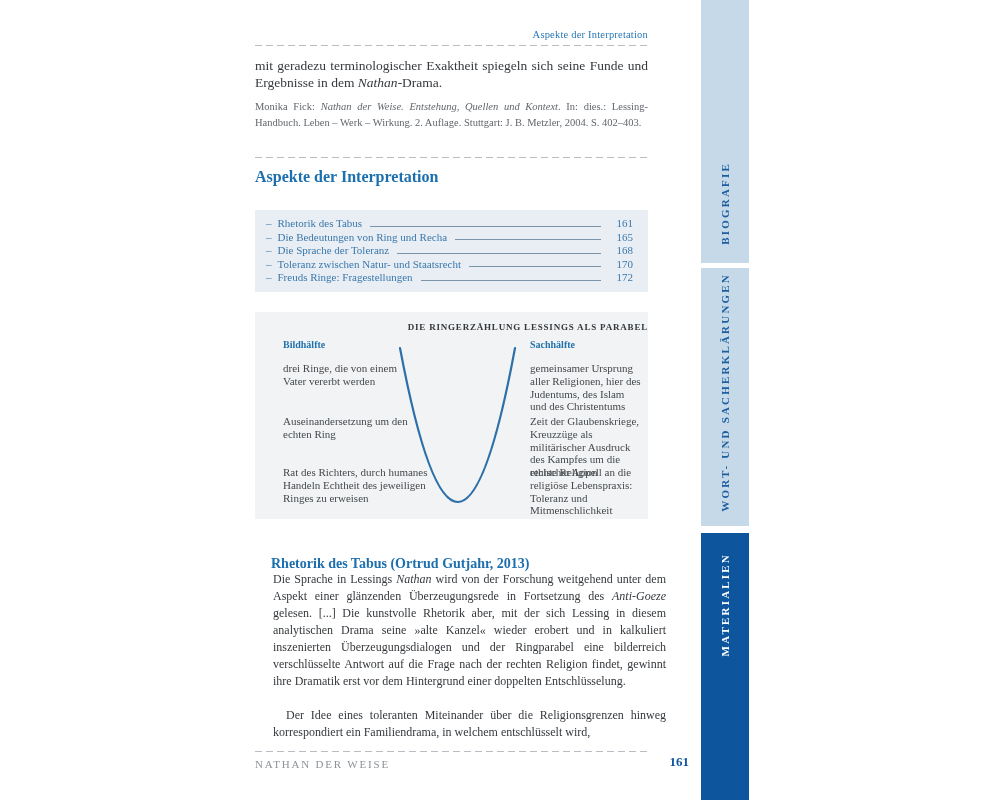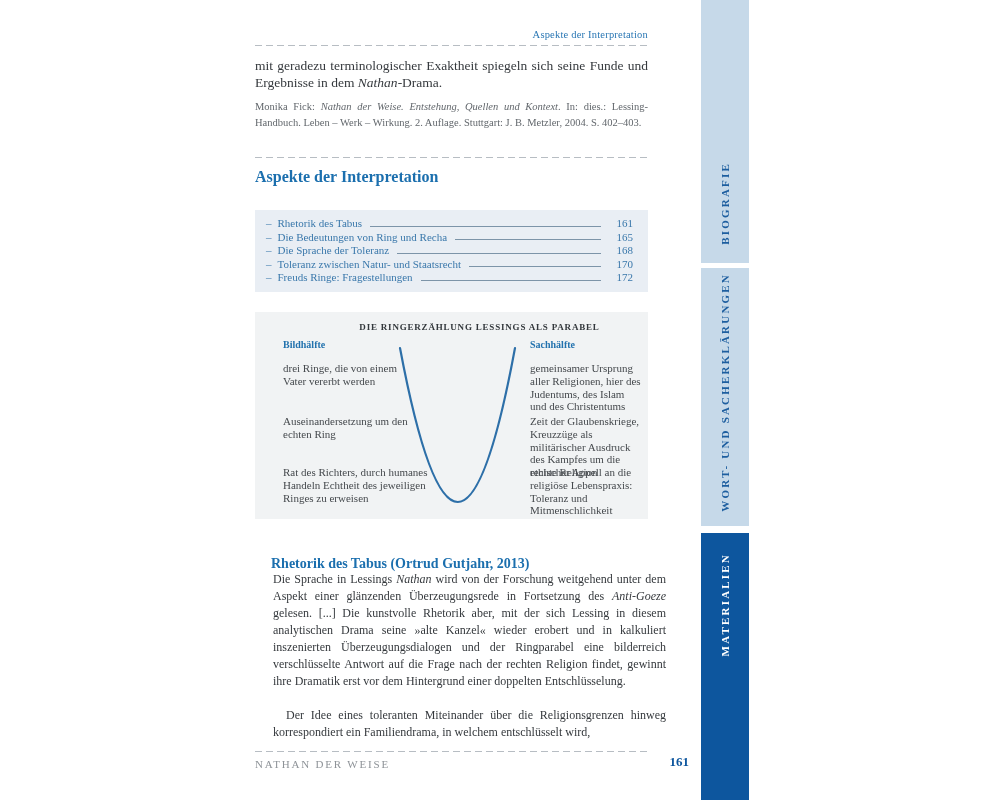--- a/index.html
+++ b/index.html
@@ -25,22 +25,22 @@
   
   .toc-box{position:absolute;left:255px;top:210px;width:393px;height:82px;
     background:#e9eef4;box-sizing:border-box;padding:7px 15px 0 11px;}
   .toc-item{display:flex;align-items:center;font-size:11px;line-height:13.5px;color:#3a78ab;}
   .toc-dash{margin-right:6px;}
   .toc-leader{flex:1;border-bottom:1px solid #7c94a8;margin:4px 8px 0 8px;height:1px;}
   .toc-page{width:24px;text-align:right;}
   
   .diagram{position:absolute;left:255px;top:312px;width:393px;height:207px;background:#f1f3f4;}
   .diagram svg{position:absolute;left:0;top:0;}
-  .diag-title{position:absolute;left:0;top:10px;width:100%;text-align:center;
-    font-size:9px;font-weight:bold;letter-spacing:.8px;color:#33383c;padding-left:28px;}
+  .diag-title{position:absolute;left:0;top:10px;width:100%;text-align:right;
+    font-size:9px;font-weight:bold;letter-spacing:.8px;color:#33383c;}
   .diag-header{position:absolute;top:27px;font-size:10px;font-weight:bold;color:#2272ae;text-align:center;}
   .diag-item{position:absolute;font-size:11px;line-height:12.8px;color:#45494d;}
   .col-l{left:28px;width:132px;}
   .col-l.wide{width:165px;}
   .col-r{left:275px;width:112px;}
   .row-1{top:50px;}
   .row-2{top:103px;}
   .row-3{top:154px;}
   
   .article-heading{position:absolute;left:255px;top:540px;margin:16px;

